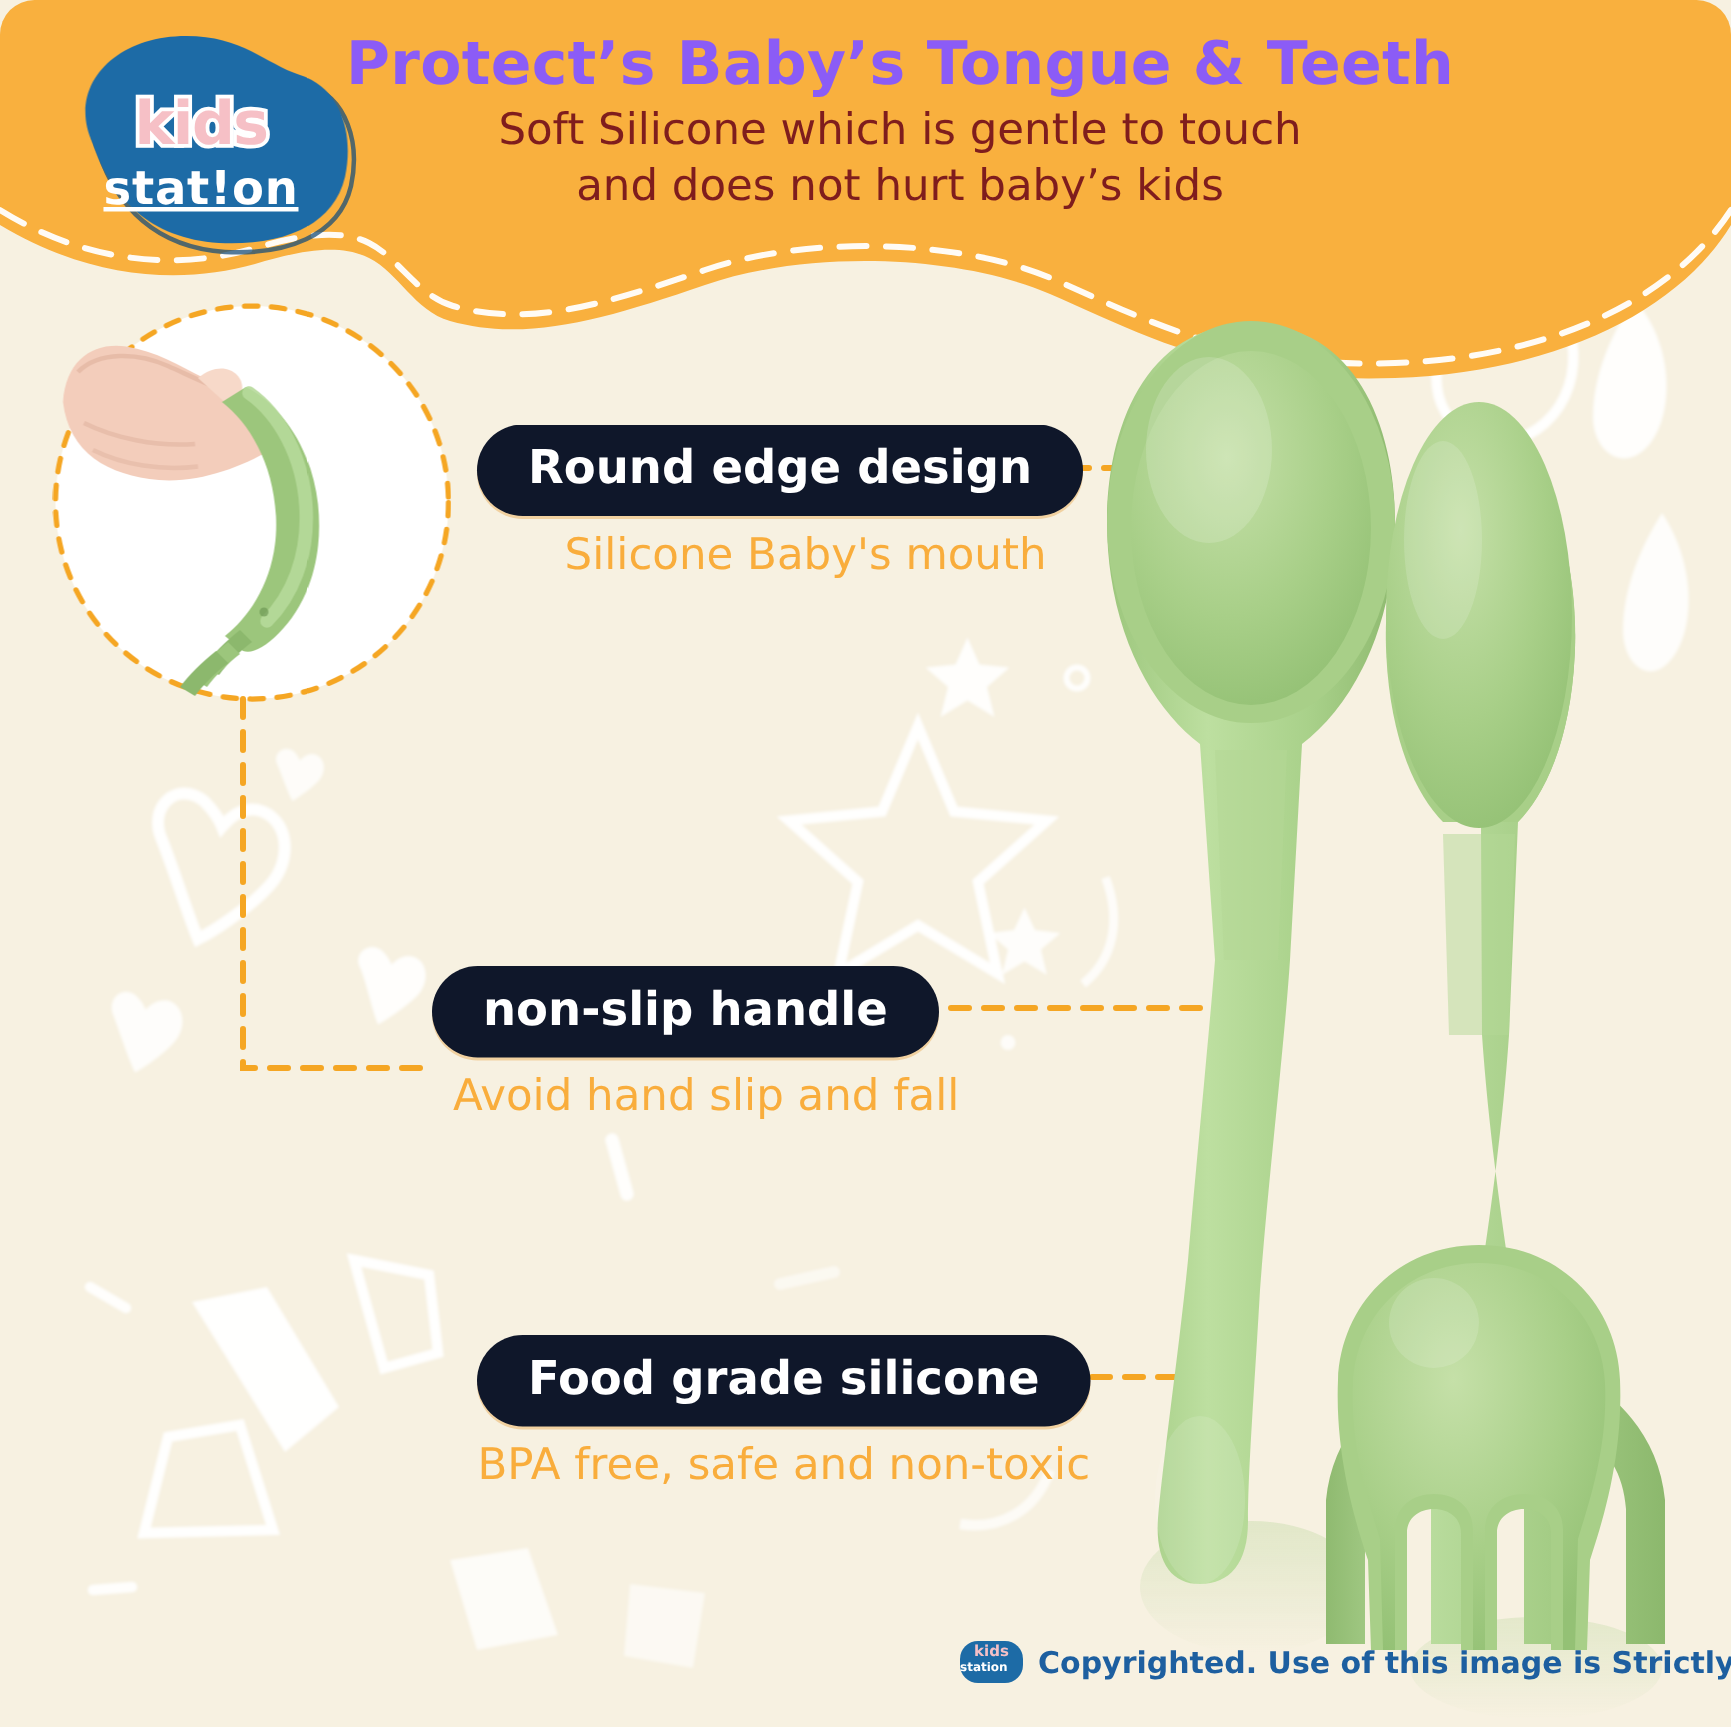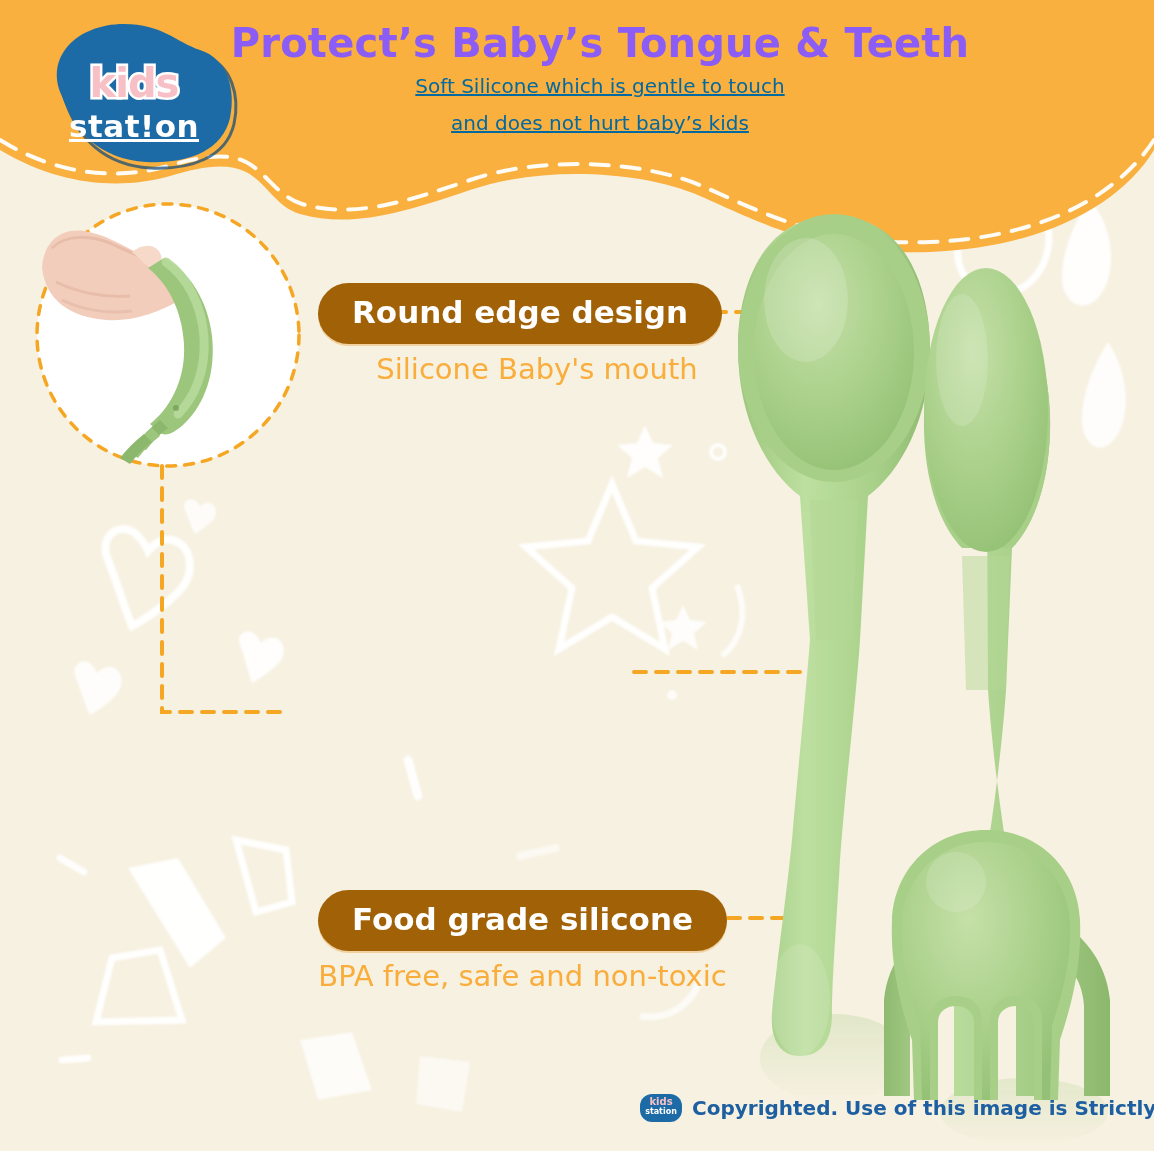--- a/index.html
+++ b/index.html
@@ -7,44 +7,44 @@
     width:1154px;height:1151px;
     font-family:"DejaVu Sans", sans-serif;
     background:#f7f1e1;
     overflow:hidden;
   }
   #stage{
     position:relative;
     width:1154px;height:1151px;
     background:#f7f1e1;
     overflow:hidden;
+    border-radius:23px;
   }
   .svglayer{position:absolute;top:0;left:0;}
 
   
   #header-text{
     position:absolute;left:200px;top:18px;width:800px;
     text-align:center;z-index:40;
   }
   #header-title{
     font-size:40px;line-height:50px;color:#8b5cf6;
     font-weight:bold;letter-spacing:.2px;
     white-space:nowrap;
   }
   #header-sub{
-    font-size:20px;line-height:37px;color:#0369a1;
+    font-size:29px;line-height:37px;color:#7f1d1d;
     font-weight:normal;
-    text-decoration:underline;
   }
 
   
   .feature{position:absolute;z-index:45;}
   .pill{
     display:inline-block;
-    background:#a16207;
+    background:#0f172a;
     color:#ffffff;
     border-radius:40px;
     font-size:31px;
     font-weight:bold;
     padding:10px 34px 13px 34px;
     line-height:38px;
     white-space:nowrap;
     box-shadow:0 2px 0 rgba(230,150,40,.35);
   }
   .subtext{
@@ -82,21 +82,21 @@
   }
   #footer-badge{
     width:42px;height:28px;border-radius:12px;background:#1d6ba6;
     position:relative;margin-right:10px;flex:0 0 auto;
   }
   #footer-badge-kids{
     position:absolute;left:0;top:2px;width:42px;text-align:center;
     font-size:10px;font-weight:bold;color:#f6c0c6;line-height:11px;
   }
   #footer-badge-station{
-    position:absolute;left:0;top:13px;width:42px;text-align:center;
+    position:absolute;left:0;top:13px;width:42px;text-align:left;
     font-size:8px;font-weight:bold;color:#ffffff;line-height:9px;
   }
   #footer-text{
     font-size:20px;color:#1d5fa0;font-weight:bold;white-space:nowrap;
   }
 </style>
 </head>
 <body>
 
 <div id="stage">
@@ -319,20 +319,24 @@
     <div id="header-title">Protect’s Baby’s Tongue &amp; Teeth</div>
     <div id="header-sub">Soft Silicone which is gentle to touch</div>
     <div id="header-sub">and does not hurt baby’s kids</div>
   </div>
 
   <div class="feature" id="feature-round">
     <div class="pill">Round edge design</div>
     <div class="subtext">Silicone Baby's mouth</div>
   </div>
 
+  <div class="feature" id="feature-grip">
+    <div class="pill">non-slip handle</div>
+    <div class="subtext">Avoid hand slip and fall</div>
+  </div>
 
   <div class="feature" id="feature-food">
     <div class="pill">Food grade silicone</div>
     <div class="subtext">BPA free, safe and non-toxic</div>
   </div>
 
   <div id="footer">
     <div id="footer-badge">
       <div id="footer-badge-kids">kids</div>
       <div id="footer-badge-station">station</div>

